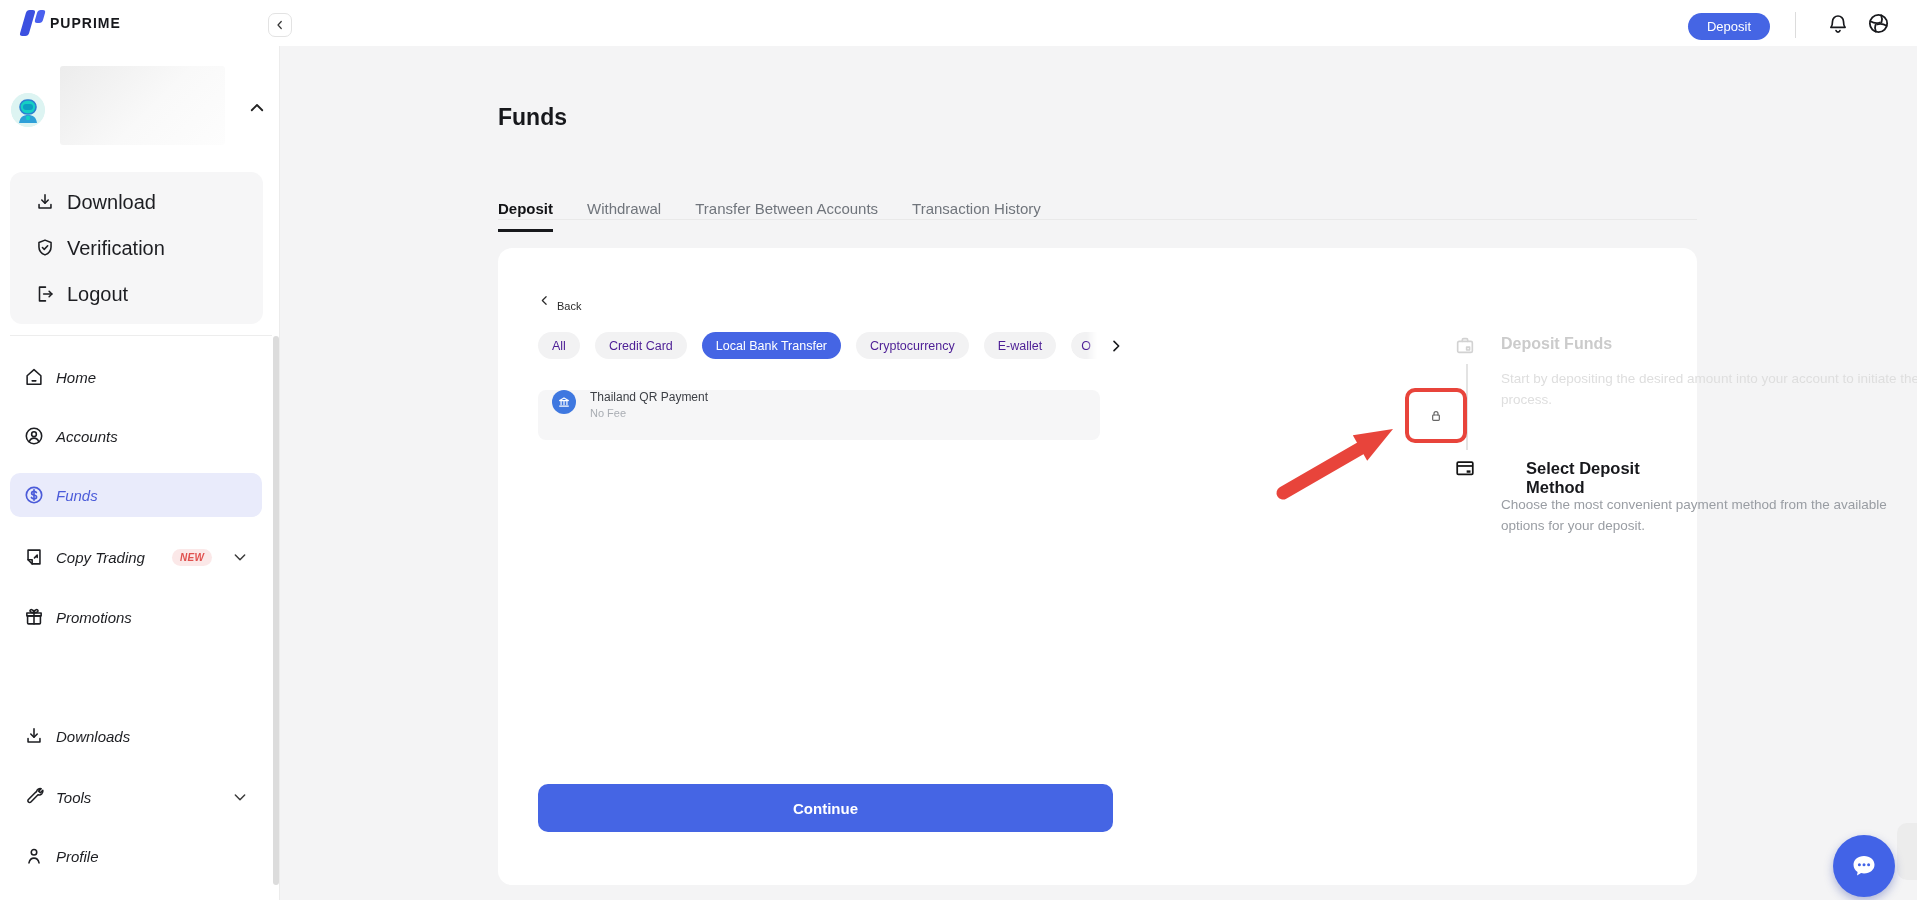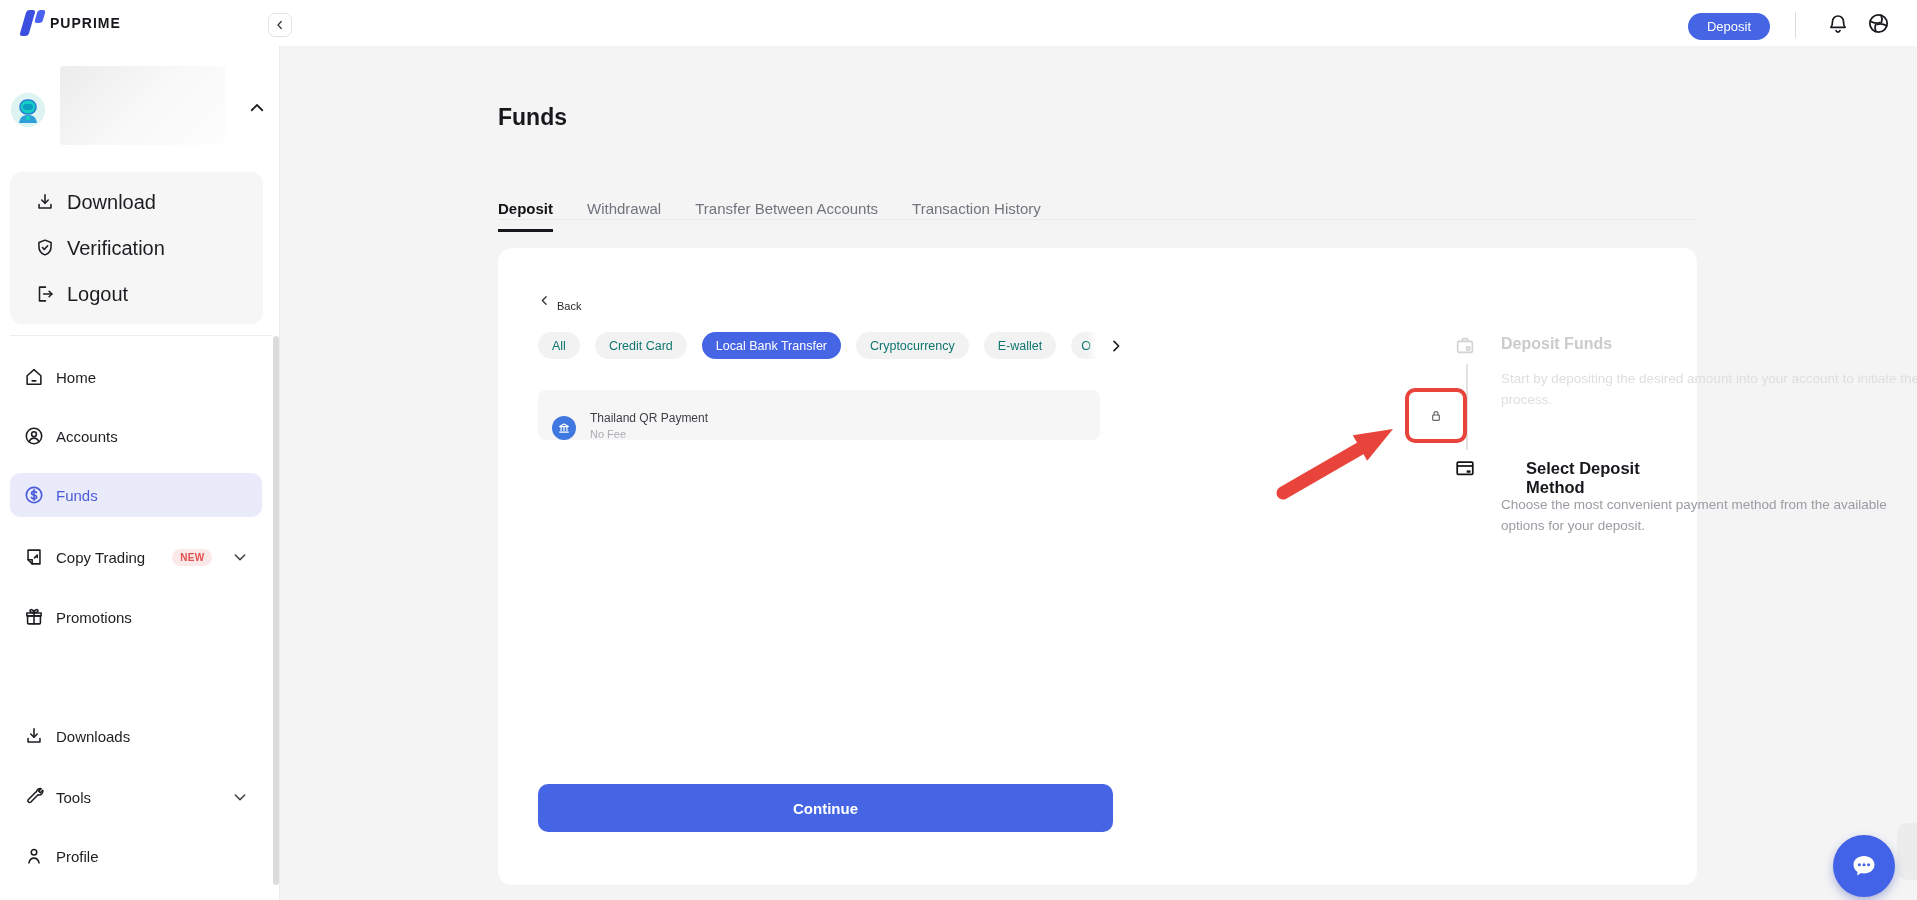--- a/index.html
+++ b/index.html
@@ -28,21 +28,21 @@
     background:linear-gradient(135deg,#ececec 0%,#f9f9f9 55%,#fdfdfd 100%); }
   #profile-collapse { left:248px; top:53px; width:18px; height:18px; color:#222; cursor:pointer; }
 
   #account-card { left:10px; top:126px; width:253px; height:152px; background:#f6f6f7; border-radius:12px; display:flex; flex-direction:column; justify-content:space-evenly; padding:4px 0; }
   .acct-row { display:flex; align-items:center; gap:11px; padding-left:24px; height:40px; cursor:pointer; color:#1d1e22; }
   .acct-row .lbl { font-size:20px; }
   .sideicon { width:22px; height:22px; flex:0 0 auto; color:#1d1e22; }
 
   #sidebar-divider { left:10px; top:289px; width:262px; height:1px; background:#ededed; }
 
-  .nav-row { position:absolute; left:10px; width:252px; height:44px; display:flex; align-items:center; gap:11px; padding-left:13px; border-radius:10px; cursor:pointer; color:#1d1e22; }
+  .nav-row { position:absolute; left:10px; width:252px; height:44px; display:flex; align-items:center; gap:11px; padding-left:13px; border-radius:10px; cursor:pointer; color:#1d1e22;font-style:italic; }
   .nav-row .lbl { font-size:15px; }
   .nav-row.active { background:#e9ebfb; color:#4b5bd9; }
   .nav-row.active .sideicon { color:#4b5bd9; }
   .badge-new { background:#fbe8e8; color:#e0514f; font-size:10px; font-weight:bold; padding:3px 8px; border-radius:9px; margin-left:16px; letter-spacing:.3px; }
   .nav-chevron { position:absolute; right:14px; width:16px; height:16px; color:#3a3a3a; }
   #sidebar-scrollthumb { left:273px; top:290px; width:6px; height:549px; background:#dcdcdc; border-radius:3px; }
 
   
   #main { left:280px; top:46px; width:1637px; height:854px; background:#f4f4f5; }
   #page-title { left:218px; top:58px; font-size:23px; font-weight:bold; color:#17181c; }
@@ -51,27 +51,27 @@
   .tab.active { color:#121316; font-weight:bold; border-bottom:3px solid #17181c; }
   #tabs-border { left:218px; top:173px; width:1199px; height:1px; background:#e9e9e9; }
 
   #panel { left:218px; top:202px; width:1199px; height:637px; background:#fff; border-radius:14px; }
 
   #back-link { left:40px; top:40px; display:flex; align-items:center; gap:6px; cursor:pointer; color:#2a2a2a; }
   #back-link .chev { width:13px; height:13px; color:#2a2a2a; }
   #back-label { font-size:11px;margin-top:12px; }
 
   #chip-row { left:40px; top:84px; display:flex; gap:15px; align-items:center; }
-  .chip { height:27px; padding:0 14px; display:flex; align-items:center; background:#f2f2f3; color:#0f766e; border-radius:14px; font-size:12.5px; white-space:nowrap; cursor:pointer; }
+  .chip { height:27px; padding:0 14px; display:flex; align-items:center; background:#f2f2f3; color:#4c1d95; border-radius:14px; font-size:12.5px; white-space:nowrap; cursor:pointer; }
   .chip.selected { background:#4565e4; color:#fff; }
   .chip.clipped { width:26px; padding:0 0 0 10px; overflow:hidden; border-radius:14px 0 0 14px;
     -webkit-mask-image:linear-gradient(90deg,#000 60%,transparent); mask-image:linear-gradient(90deg,#000 60%,transparent); }
   #chip-scroll-next { width:16px; height:16px; color:#17181c; cursor:pointer; margin-left:-4px; }
 
-  #method-row { left:40px; top:142px; width:562px; height:50px; background:#f6f6f7; border-radius:8px; display:flex; align-items:flex-end; padding-left:14px; gap:14px; cursor:pointer; }
+  #method-row { left:40px; top:142px; width:562px; height:50px; background:#f6f6f7; border-radius:8px; display:flex; align-items:flex-start; padding-left:14px; gap:14px; cursor:pointer; }
   #method-icon-circle { width:24px; height:24px; border-radius:50%; background:#3f78e0; display:flex; align-items:center; justify-content:center; color:#fff; flex:0 0 auto; }
   #method-name { font-size:12px; color:#3c3f45; }
   #method-fee { font-size:11px; color:#a9adb3; margin-top:3px; }
 
   #continue-btn { left:40px; top:536px; width:575px; height:48px; background:#4565e4; color:#fff; border:none; border-radius:10px; font-size:15px; font-weight:bold; font-family:inherit; cursor:pointer; }
 
   
   #step-connector { left:968px; top:116px; width:2px; height:86px; background:#e3e3e3; z-index:1; }
   .step-icon { position:absolute; width:22px; height:22px; }
   #step1-icon { left:956px; top:87px; color:#d2d2d2; }

